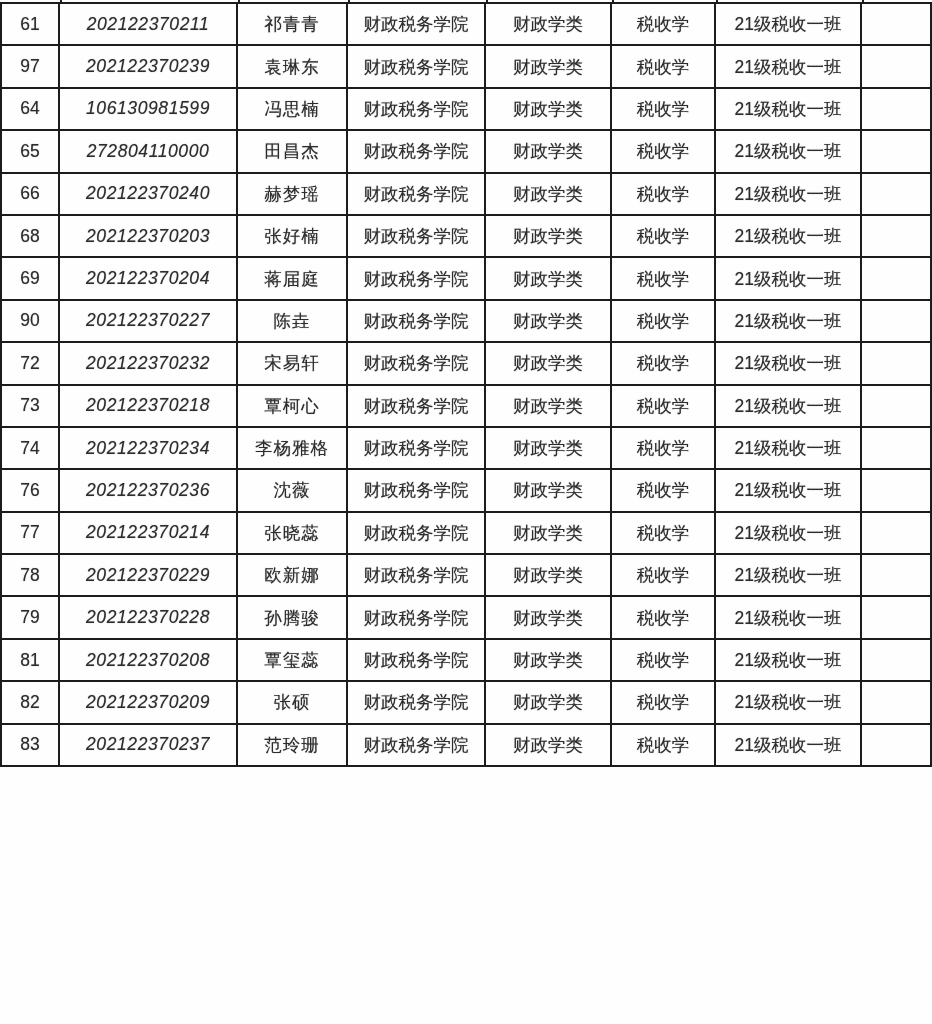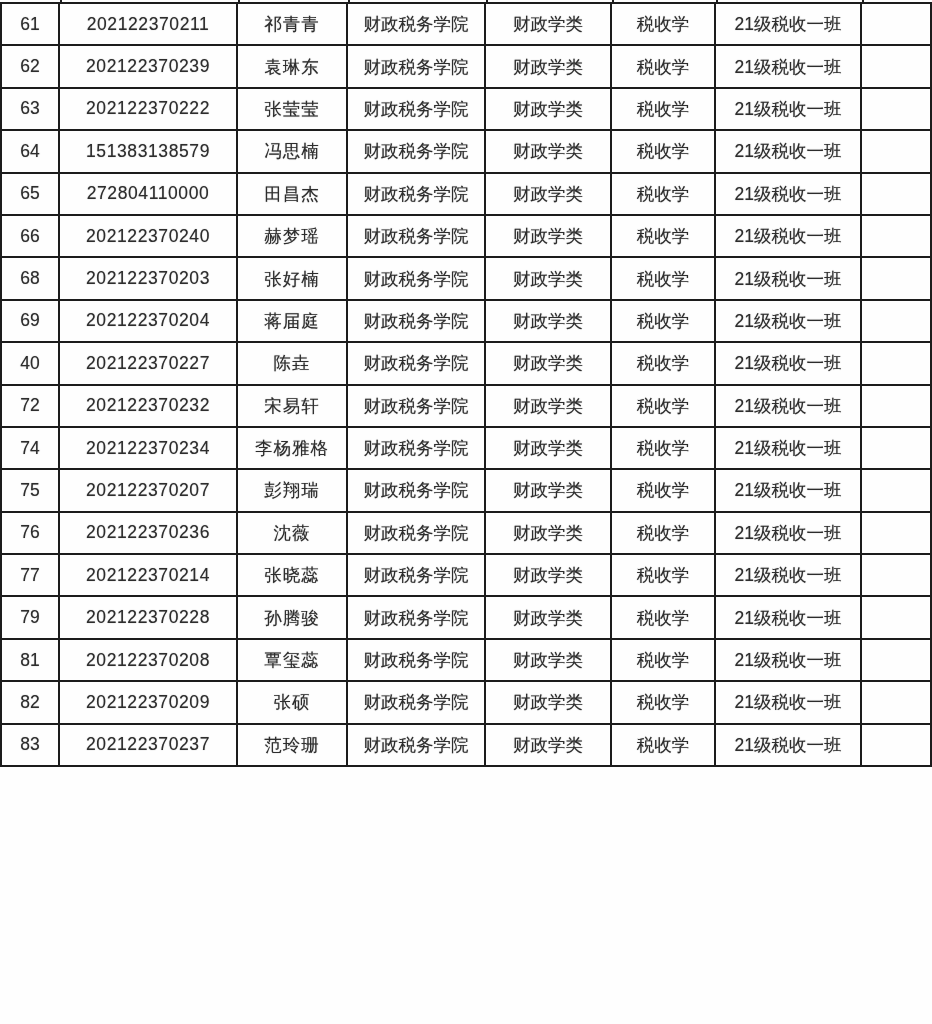--- a/index.html
+++ b/index.html
@@ -38,21 +38,21 @@
     text-align: center;
     vertical-align: middle;
     font-family: "Liberation Sans", sans-serif;
     font-size: 17.5px;
     color: #2d2d2d;
     text-shadow: 0 0 1px rgba(45,45,45,0.5);
     white-space: nowrap;
     overflow: hidden;
   }
   td.c0 { font-size: 18px; }
-  td.c1 { font-size: 18.5px; letter-spacing: 0.6px; }
+  td.c1 { font-size: 18.5px; letter-spacing: 0.6px; font-style: italic; }
   td.c2 { font-size: 17.5px; letter-spacing: 1px; }
   td.c7 { border-right: none; }
 </style>
 </head>
 <body>
 
 <div class="scan-page">
 
   <div class="top-stub" style="left:60px"></div>
   <div class="top-stub" style="left:238px"></div>
@@ -78,42 +78,32 @@
           <td class="c0">61</td>
           <td class="c1">202122370211</td>
           <td class="c2">祁青青</td>
           <td class="c3">财政税务学院</td>
           <td class="c4">财政学类</td>
           <td class="c5">税收学</td>
           <td class="c6">21级税收一班</td>
           <td class="c7"></td>
         </tr>
         <tr>
-          <td class="c0">62</td>
+          <td class="c0">97</td>
           <td class="c1">202122370239</td>
           <td class="c2">袁琳东</td>
           <td class="c3">财政税务学院</td>
           <td class="c4">财政学类</td>
           <td class="c5">税收学</td>
           <td class="c6">21级税收一班</td>
           <td class="c7"></td>
         </tr>
         <tr>
-          <td class="c0">63</td>
-          <td class="c1">202122370222</td>
-          <td class="c2">张莹莹</td>
-          <td class="c3">财政税务学院</td>
-          <td class="c4">财政学类</td>
-          <td class="c5">税收学</td>
-          <td class="c6">21级税收一班</td>
-          <td class="c7"></td>
-        </tr>
-        <tr>
           <td class="c0">64</td>
-          <td class="c1">151383138579</td>
+          <td class="c1">106130981599</td>
           <td class="c2">冯思楠</td>
           <td class="c3">财政税务学院</td>
           <td class="c4">财政学类</td>
           <td class="c5">税收学</td>
           <td class="c6">21级税收一班</td>
           <td class="c7"></td>
         </tr>
         <tr>
           <td class="c0">65</td>
           <td class="c1">272804110000</td>
@@ -148,80 +138,90 @@
           <td class="c0">69</td>
           <td class="c1">202122370204</td>
           <td class="c2">蒋届庭</td>
           <td class="c3">财政税务学院</td>
           <td class="c4">财政学类</td>
           <td class="c5">税收学</td>
           <td class="c6">21级税收一班</td>
           <td class="c7"></td>
         </tr>
         <tr>
-          <td class="c0">40</td>
+          <td class="c0">90</td>
           <td class="c1">202122370227</td>
           <td class="c2">陈垚</td>
           <td class="c3">财政税务学院</td>
           <td class="c4">财政学类</td>
           <td class="c5">税收学</td>
           <td class="c6">21级税收一班</td>
           <td class="c7"></td>
         </tr>
         <tr>
           <td class="c0">72</td>
           <td class="c1">202122370232</td>
           <td class="c2">宋易轩</td>
           <td class="c3">财政税务学院</td>
           <td class="c4">财政学类</td>
           <td class="c5">税收学</td>
           <td class="c6">21级税收一班</td>
           <td class="c7"></td>
         </tr>
         <tr>
+          <td class="c0">73</td>
+          <td class="c1">202122370218</td>
+          <td class="c2">覃柯心</td>
+          <td class="c3">财政税务学院</td>
+          <td class="c4">财政学类</td>
+          <td class="c5">税收学</td>
+          <td class="c6">21级税收一班</td>
+          <td class="c7"></td>
+        </tr>
+        <tr>
           <td class="c0">74</td>
           <td class="c1">202122370234</td>
           <td class="c2">李杨雅格</td>
           <td class="c3">财政税务学院</td>
           <td class="c4">财政学类</td>
           <td class="c5">税收学</td>
           <td class="c6">21级税收一班</td>
           <td class="c7"></td>
         </tr>
         <tr>
-          <td class="c0">75</td>
-          <td class="c1">202122370207</td>
-          <td class="c2">彭翔瑞</td>
-          <td class="c3">财政税务学院</td>
-          <td class="c4">财政学类</td>
-          <td class="c5">税收学</td>
-          <td class="c6">21级税收一班</td>
-          <td class="c7"></td>
-        </tr>
-        <tr>
           <td class="c0">76</td>
           <td class="c1">202122370236</td>
           <td class="c2">沈薇</td>
           <td class="c3">财政税务学院</td>
           <td class="c4">财政学类</td>
           <td class="c5">税收学</td>
           <td class="c6">21级税收一班</td>
           <td class="c7"></td>
         </tr>
         <tr>
           <td class="c0">77</td>
           <td class="c1">202122370214</td>
           <td class="c2">张晓蕊</td>
           <td class="c3">财政税务学院</td>
           <td class="c4">财政学类</td>
           <td class="c5">税收学</td>
           <td class="c6">21级税收一班</td>
           <td class="c7"></td>
         </tr>
         <tr>
+          <td class="c0">78</td>
+          <td class="c1">202122370229</td>
+          <td class="c2">欧新娜</td>
+          <td class="c3">财政税务学院</td>
+          <td class="c4">财政学类</td>
+          <td class="c5">税收学</td>
+          <td class="c6">21级税收一班</td>
+          <td class="c7"></td>
+        </tr>
+        <tr>
           <td class="c0">79</td>
           <td class="c1">202122370228</td>
           <td class="c2">孙腾骏</td>
           <td class="c3">财政税务学院</td>
           <td class="c4">财政学类</td>
           <td class="c5">税收学</td>
           <td class="c6">21级税收一班</td>
           <td class="c7"></td>
         </tr>
         <tr>

